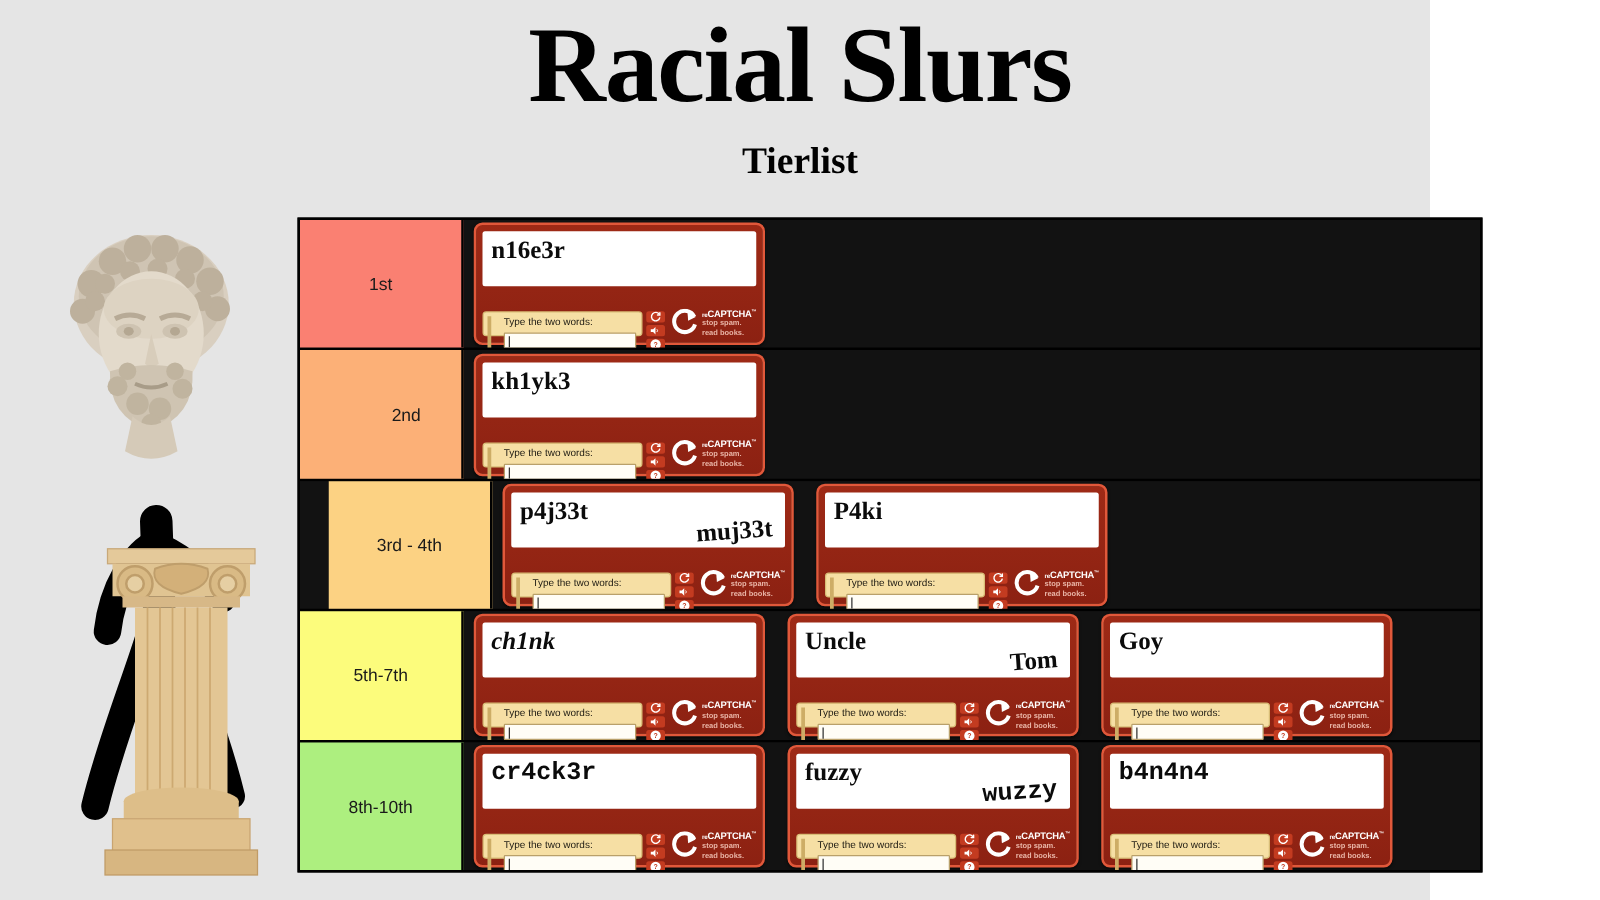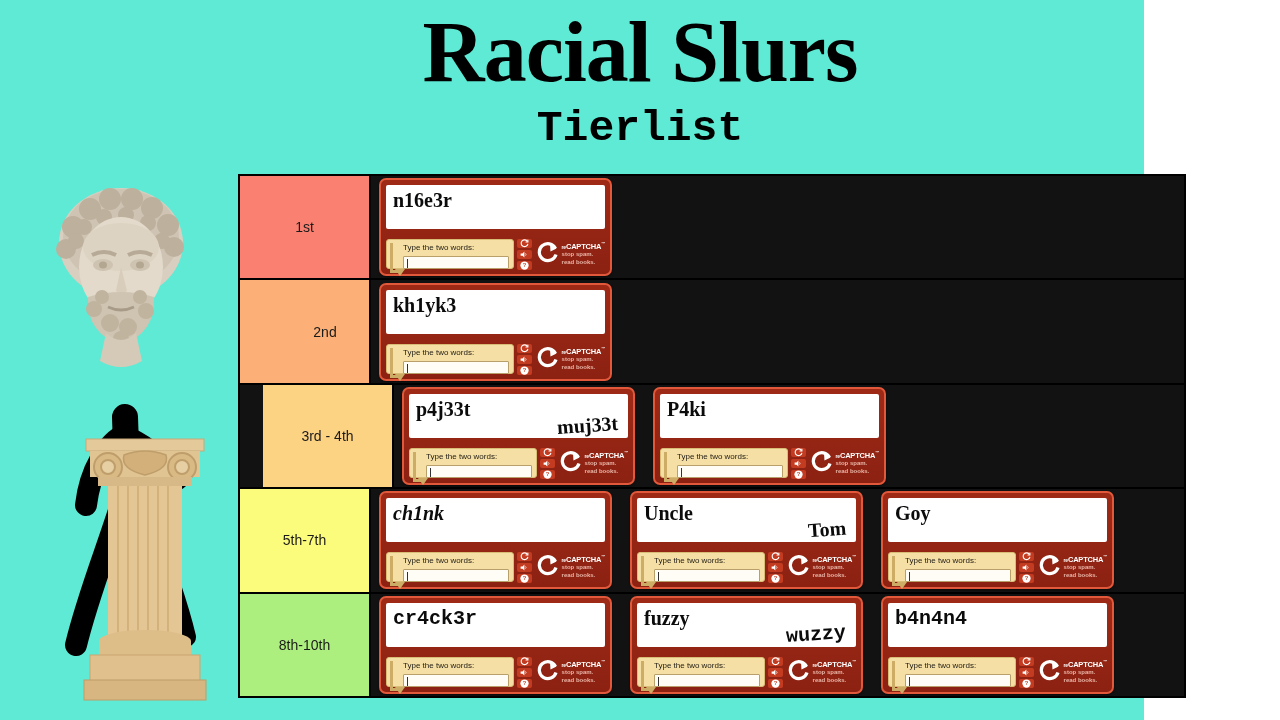--- a/index.html
+++ b/index.html
@@ -9,44 +9,44 @@
     height: 720px;
     background: #ffffff;
     font-family: "Liberation Sans", sans-serif;
     overflow: hidden;
   }
 
   #stage {
     position: relative;
     width: 1144px;
     height: 720px;
-    background: #5eead4;
+    background: #e5e5e5;
   }
 
   
   #header {
     position: absolute;
     left: 0; top: 0;
     width: 1280px;
     text-align: center;
     pointer-events: none;
   }
   #title {
     font-family: "Liberation Serif", serif;
     font-weight: bold;
     font-size: 86px;
     line-height: 96px;
     color: #000000;
     letter-spacing: -1px;
     padding-top: 4px;
   }
   #subtitle {
-    font-family: Liberation Mono, monospace;
+    font-family: Liberation Serif, serif;
     font-weight: bold;
-    font-size: 43px;
+    font-size: 30px;
     line-height: 46px;
     color: #000000;
     padding-top: 6px;
   }
 
   
   #figure {
     position: absolute;
     left: 28px;
     top: 175px;
@@ -138,21 +138,21 @@
     font-weight: bold;
     transform: rotate(-4deg);
   }
   .cap-word.mono { font-family: "Liberation Mono", monospace; }
   .cap-word.ital { font-style: italic; }
 
   .cap-bottom {
     display: flex;
     align-items: stretch;
     gap: 3px;
-    margin-top: 10px;
+    margin-top: 20px;
     flex: 1 1 auto;
     min-height: 0;
   }
 
   .cap-entry {
     flex: 1 1 auto;
     background: #f6dfa4;
     border: 1px solid #d8bd77;
     border-radius: 3px;
     padding: 3px 4px 3px 16px;

